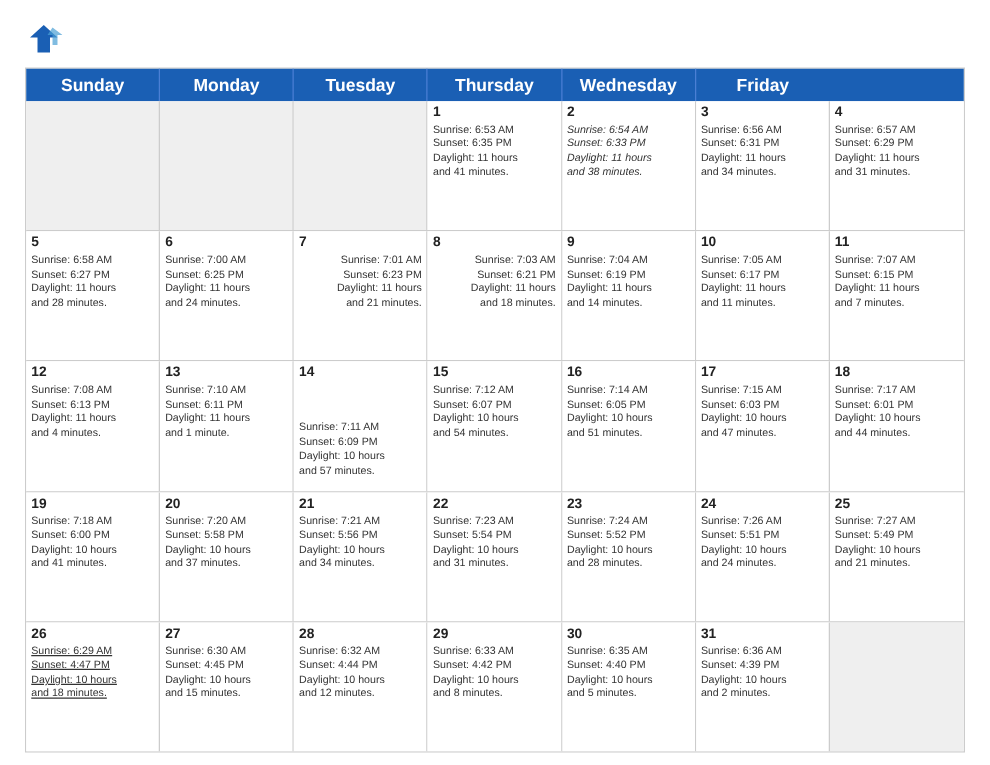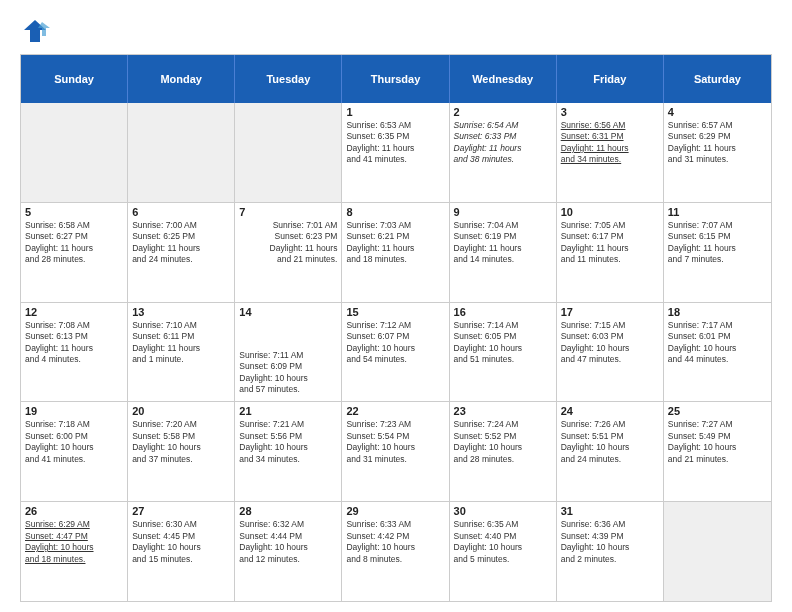--- a/index.html
+++ b/index.html
@@ -66,23 +66,23 @@
       flex-direction: column;
       border: 1px solid #ccc;
     }
     .cal-header {
       display: grid;
       grid-template-columns: repeat(7, 1fr);
       background: #1a5fb4;
     }
     .cal-header-cell {
       color: #fff;
-      font-size: 11px;
-      font-weight: bold;
-      padding: 18px 4px;
+      font-size: 14px;
+      font-weight: bold;
+      padding: 5px 4px;
       text-align: center;
       border-right: 1px solid #4a7fd4;
     }
     .cal-header-cell:last-child { border-right: none; }
     .cal-body {
       display: flex;
       flex-direction: column;
       flex: 1;
     }
     .cal-row {
@@ -138,21 +138,20 @@
   </div>
 
   <div class="calendar">
     <div class="cal-header">
     <div class="cal-header-cell">Sunday</div>
         <div class="cal-header-cell">Monday</div>
         <div class="cal-header-cell">Tuesday</div>
         <div class="cal-header-cell">Thursday</div>
         <div class="cal-header-cell">Wednesday</div>
         <div class="cal-header-cell">Friday</div>
-        <div class="cal-header-cell">Saturday</div>
       </div>
     <div class="cal-body">
     <div class="cal-row">
           <div class="cal-cell empty shaded"></div>
           <div class="cal-cell empty shaded"></div>
           <div class="cal-cell empty shaded"></div>
           <div class="cal-cell">
             <div class="day-num">1</div>
             <div class="cell-text" style="white-space: pre-line;">Sunrise: 6:53 AM
 Sunset: 6:35 PM
@@ -161,21 +160,21 @@
           </div>
           <div class="cal-cell">
             <div class="day-num">2</div>
             <div class="cell-text" style="white-space: pre-line; font-style: italic;">Sunrise: 6:54 AM
 Sunset: 6:33 PM
 Daylight: 11 hours
 and 38 minutes.</div>
           </div>
           <div class="cal-cell">
             <div class="day-num">3</div>
-            <div class="cell-text" style="white-space: pre-line; text-decoration: underline;">Sunrise: 6:56 AM
+            <div class="cell-text" style="white-space: pre-line;">Sunrise: 6:56 AM
 Sunset: 6:31 PM
 Daylight: 11 hours
 and 34 minutes.</div>
           </div>
           <div class="cal-cell">
             <div class="day-num">4</div>
             <div class="cell-text" style="white-space: pre-line;">Sunrise: 6:57 AM
 Sunset: 6:29 PM
 Daylight: 11 hours
 and 31 minutes.</div>
@@ -198,21 +197,21 @@
           </div>
           <div class="cal-cell">
             <div class="day-num">7</div>
             <div class="cell-text" style="white-space: pre-line; text-align: right;">Sunrise: 7:01 AM
 Sunset: 6:23 PM
 Daylight: 11 hours
 and 21 minutes.</div>
           </div>
           <div class="cal-cell">
             <div class="day-num">8</div>
-            <div class="cell-text" style="white-space: pre-line;">Sunrise: 7:03 AM
+            <div class="cell-text" style="white-space: pre-line; text-align: right;">Sunrise: 7:03 AM
 Sunset: 6:21 PM
 Daylight: 11 hours
 and 18 minutes.</div>
           </div>
           <div class="cal-cell">
             <div class="day-num">9</div>
             <div class="cell-text" style="white-space: pre-line;">Sunrise: 7:04 AM
 Sunset: 6:19 PM
 Daylight: 11 hours
 and 14 minutes.</div>

